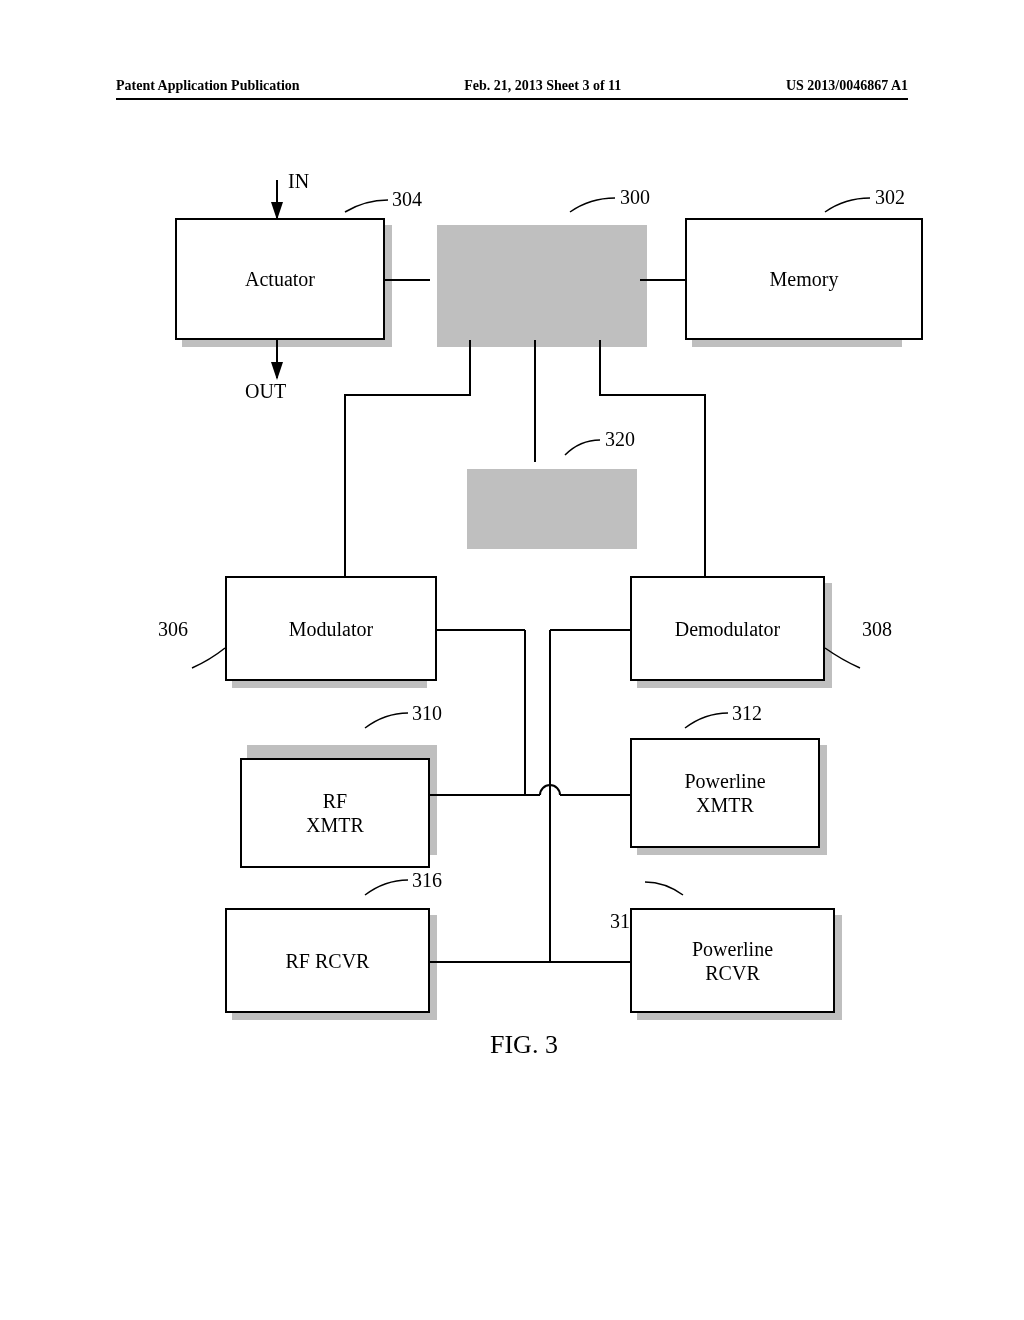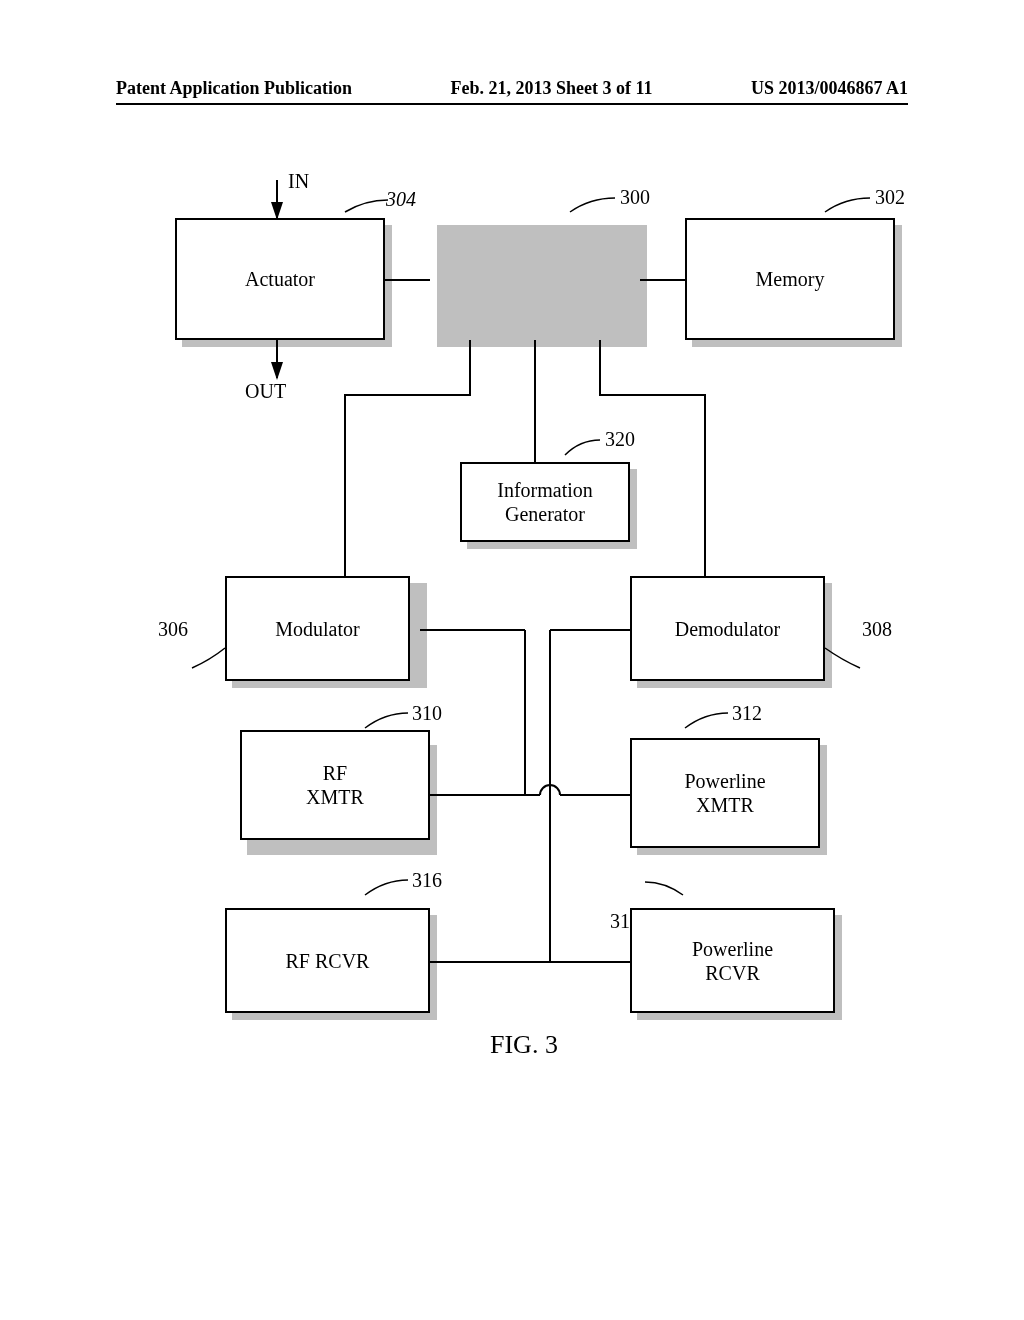--- a/index.html
+++ b/index.html
@@ -17,21 +17,21 @@
     width: 1024px;
     height: 1320px;
   }
   .header {
     position: absolute;
     top: 78px;
     left: 116px;
     right: 116px;
     display: flex;
     justify-content: space-between;
-    font-size: 18px;
+    font-size: 14px;
     font-weight: bold;
     border-bottom: 2px solid #000;
     padding-bottom: 4px;
   }
   .diagram {
     position: absolute;
     top: 170px;
     left: 130px;
     width: 770px;
     height: 920px;
@@ -138,63 +138,57 @@
       <path d="M 555 558 Q 575 543 598 543" stroke="#000" stroke-width="1.5" fill="none"></path>
 
       <path d="M 235 725 Q 255 710 278 710" stroke="#000" stroke-width="1.5" fill="none"></path>
 
       <path d="M 553 725 Q 535 712 515 712" stroke="#000" stroke-width="1.5" fill="none"></path>
     </svg>
 
     <div class="label" style="left:158px; top:0px;">IN</div>
     <div class="label" style="left:115px; top:210px;">OUT</div>
 
-    <div class="label" style="left:256px; top:18px;font-style:italic;">304</div>
+    <div class="label" style="left:262px; top:18px;">304</div>
     <div class="label" style="left:490px; top:16px;">300</div>
     <div class="label" style="left:745px; top:16px;">302</div>
     <div class="label" style="left:475px; top:258px;">320</div>
     <div class="label" style="left:28px; top:448px;">306</div>
     <div class="label" style="left:732px; top:448px;">308</div>
     <div class="label" style="left:282px; top:532px;">310</div>
     <div class="label" style="left:602px; top:532px;">312</div>
     <div class="label" style="left:282px; top:699px;">316</div>
     <div class="label" style="left:480px; top:740px;">318</div>
 
     <div class="shadow" style="left:52px; top:55px; width:210px; height:122px;"></div>
     <div class="box" style="left:45px; top:48px; width:210px; height:122px;">
       <span>Actuator</span>
     </div>
 
     <div class="shadow" style="left:307px; top:55px; width:210px; height:122px;"></div>
 
     <div class="shadow" style="left:562px; top:55px; width:210px; height:122px;"></div>
-    <div class="box" style="left:555px; top:48px; width:210px; height:122px;">
+    <div class="box" style="left:555px; top:48px; width:238px; height:122px;">
       <span>Memory</span>
     </div>
 
     <div class="shadow" style="left:337px; top:299px; width:170px; height:80px;"></div>
-    <div class="box" style="left:330px; top:292px; width:170px; height:80px;">
-      <div>
-        <div>Information</div>
-        <div>Generator</div>
-      </div>
-    </div>
 
     <div class="shadow" style="left:102px; top:413px; width:195px; height:105px;"></div>
-    <div class="box" style="left:95px; top:406px; width:185px; height:105px;">
+    <div class="box" style="left:95px; top:406px; width:212px; height:105px;">
       <span>Modulator</span>
     </div>
 
     <div class="shadow" style="left:507px; top:413px; width:195px; height:105px;"></div>
     <div class="box" style="left:500px; top:406px; width:195px; height:105px;">
       <span>Demodulator</span>
     </div>
 
     <div class="shadow" style="left:117px; top:575px; width:190px; height:110px;"></div>
-    <div class="box" style="left:110px; top:560px; width:190px; height:110px;">
+    <div class="box" style="left:110px; top:588px; width:190px; height:110px;">
       <div>
         <div>RF</div>
         <div>XMTR</div>
       </div>
     </div>
 
     <div class="shadow" style="left:507px; top:575px; width:190px; height:110px;"></div>
     <div class="box" style="left:500px; top:568px; width:190px; height:110px;">
       <div>
         <div>Powerline</div>

